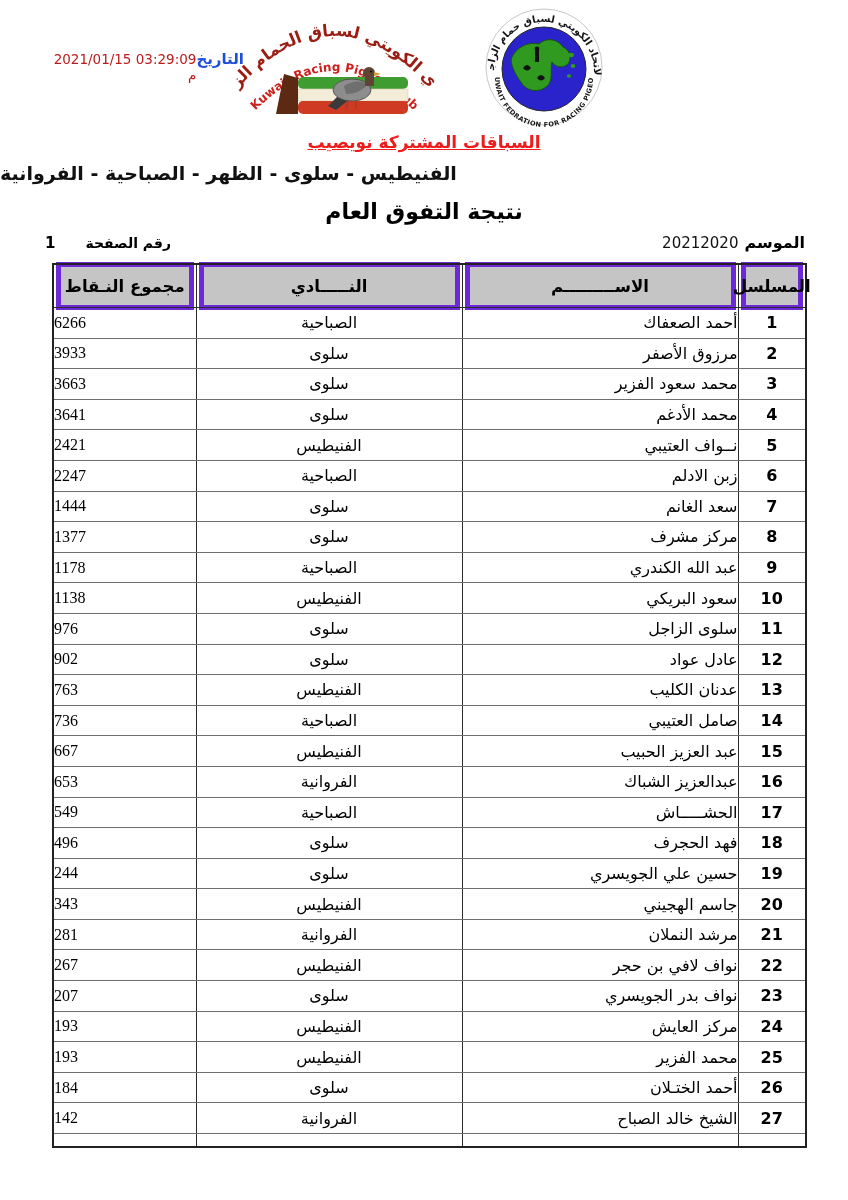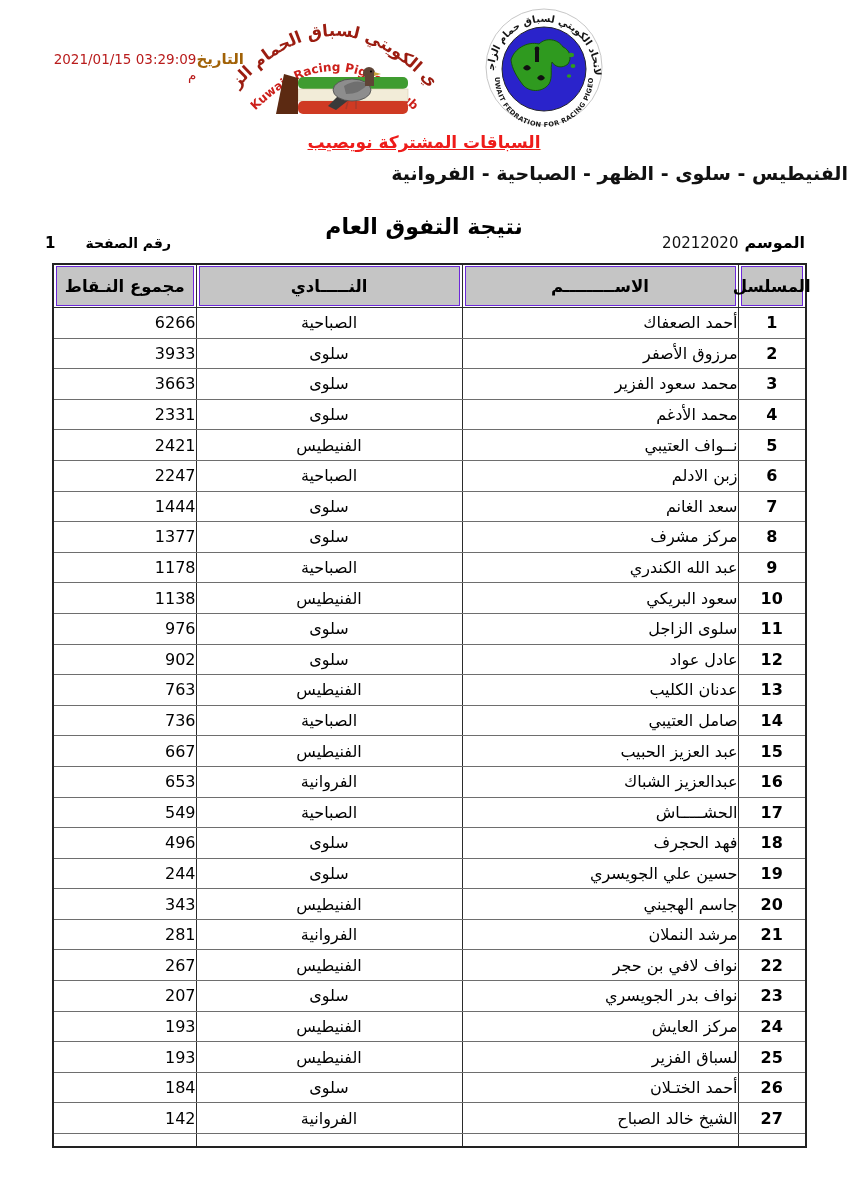--- a/index.html
+++ b/index.html
@@ -2,56 +2,56 @@
 <html lang="ar"><head>
 <meta charset="utf-8">
 <style>
   html,body{margin:0;padding:0;background:#fff;}
   .page{position:relative;width:848px;height:1200px;background:#ffffff;
         font-family:"DejaVu Sans",sans-serif;overflow:hidden;color:#000;}
 
   
   .date-row{position:absolute;top:50px;left:42px;width:202px;display:flex;
             direction:rtl;justify-content:space-between;align-items:baseline;}
-  .date-label{font-weight:bold;font-size:15px;color:#a16207;}
+  .date-label{font-weight:bold;font-size:15px;color:#1d4ed8;}
   .datetime{font-size:13.5px;color:#b91c1c;}
 
   
   .red-title{position:absolute;top:132px;left:0;width:100%;text-align:center;
              color:#ee1c1a;font-weight:bold;font-size:17px;text-decoration:underline;}
-  .clubs-line{position:absolute;top:162px;left:0;width:100%;text-align:right;
+  .clubs-line{position:absolute;top:162px;left:0;width:100%;text-align:left;
               color:#111;font-weight:bold;font-size:19px;}
-  .main-title{position:absolute;top:214px;left:0;width:100%;text-align:center;
+  .main-title{position:absolute;top:199px;left:0;width:100%;text-align:center;
               color:#000;font-weight:bold;font-size:22px;}
 
   
   .meta-row{position:absolute;top:233px;left:45px;right:43px;display:flex;
             direction:rtl;justify-content:space-between;align-items:baseline;}
   .season-group{display:flex;direction:rtl;gap:6px;align-items:baseline;}
   .season-label{font-weight:bold;font-size:16px;}
   .season-value{font-size:15px;color:#111;}
   .page-group{display:flex;direction:rtl;gap:30px;align-items:baseline;}
   .page-label{font-weight:bold;font-size:14px;}
   .page-value{font-weight:bold;font-size:15px;}
 
   
   table.results{position:absolute;top:263px;left:52px;width:753px;
                 border-collapse:collapse;table-layout:fixed;direction:rtl;
                 border:2px solid #222;}
   table.results th,table.results td{border:1px solid #2b2b2b;}
   table.results th{padding:2px;height:38px;background:#fff;}
-  .hdr-box{background:#c5c5c5;border:1px solid #6d28d9;height:100%;
+  .hdr-box{background:#c5c5c5;border:5px solid #6d28d9;height:100%;
            display:flex;align-items:center;justify-content:center;
            font-weight:bold;font-size:16.5px;}
   table.results td{height:29.6px;padding:0;font-size:16px;
                    border-top:1px solid #6e6e6e;border-bottom:1px solid #6e6e6e;}
   td.serial{font-weight:bold;font-size:17px;text-align:center;}
   td.name{text-align:right;padding-right:8px;}
   td.club{text-align:center;font-size:15px;}
-  td.points{text-align:right;font-size:16.5px;}
+  td.points{text-align:left;font-size:16.5px;font-family:Liberation Serif, serif;}
   tr.empty-row td{height:12px;}
 
   svg text{font-family:"DejaVu Sans",sans-serif;}
   .logo{position:absolute;}
   .logo-club{left:232px;top:6px;}
   .logo-fed{left:483px;top:6px;}
 </style>
 </head>
 <body>
 
@@ -174,21 +174,21 @@
         <tr>
       <td class="serial">3</td>
       <td class="name">محمد سعود الفزير</td>
       <td class="club">سلوى</td>
       <td class="points">3663</td>
     </tr>
         <tr>
       <td class="serial">4</td>
       <td class="name">محمد الأدغم</td>
       <td class="club">سلوى</td>
-      <td class="points">2331</td>
+      <td class="points">3641</td>
     </tr>
         <tr>
       <td class="serial">5</td>
       <td class="name">نــواف العتيبي</td>
       <td class="club">الفنيطيس</td>
       <td class="points">2421</td>
     </tr>
         <tr>
       <td class="serial">6</td>
       <td class="name">زبن الادلم</td>
@@ -298,21 +298,21 @@
       <td class="points">207</td>
     </tr>
         <tr>
       <td class="serial">24</td>
       <td class="name">مركز العايش</td>
       <td class="club">الفنيطيس</td>
       <td class="points">193</td>
     </tr>
         <tr>
       <td class="serial">25</td>
-      <td class="name">لسباق الفزير</td>
+      <td class="name">محمد الفزير</td>
       <td class="club">الفنيطيس</td>
       <td class="points">193</td>
     </tr>
         <tr>
       <td class="serial">26</td>
       <td class="name">أحمد الختـلان</td>
       <td class="club">سلوى</td>
       <td class="points">184</td>
     </tr>
         <tr>

